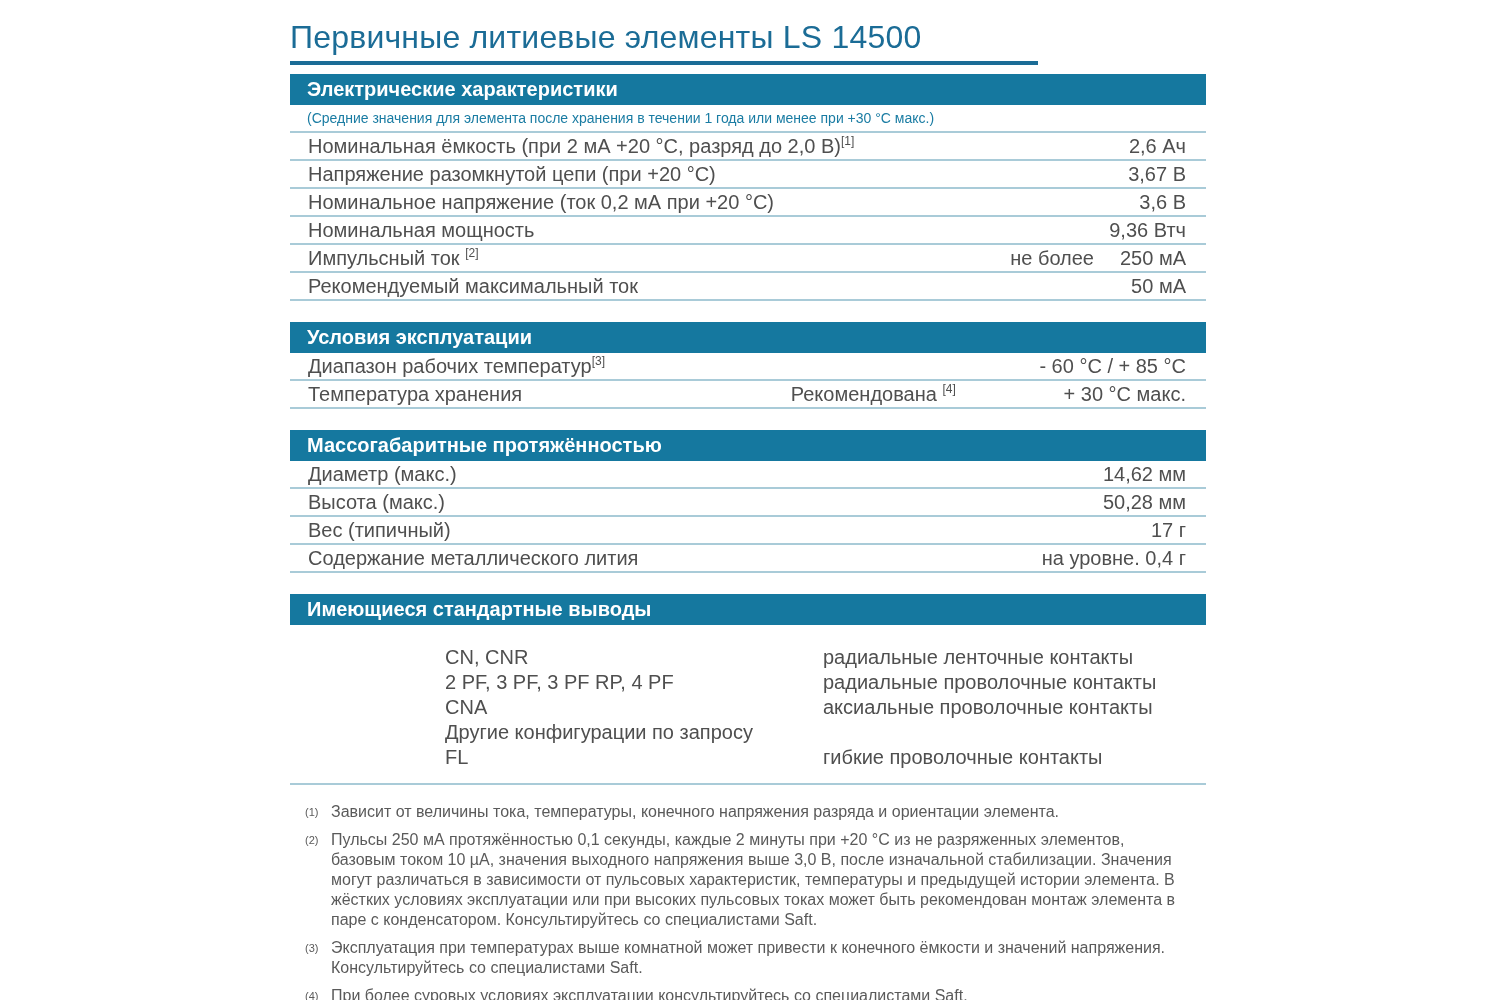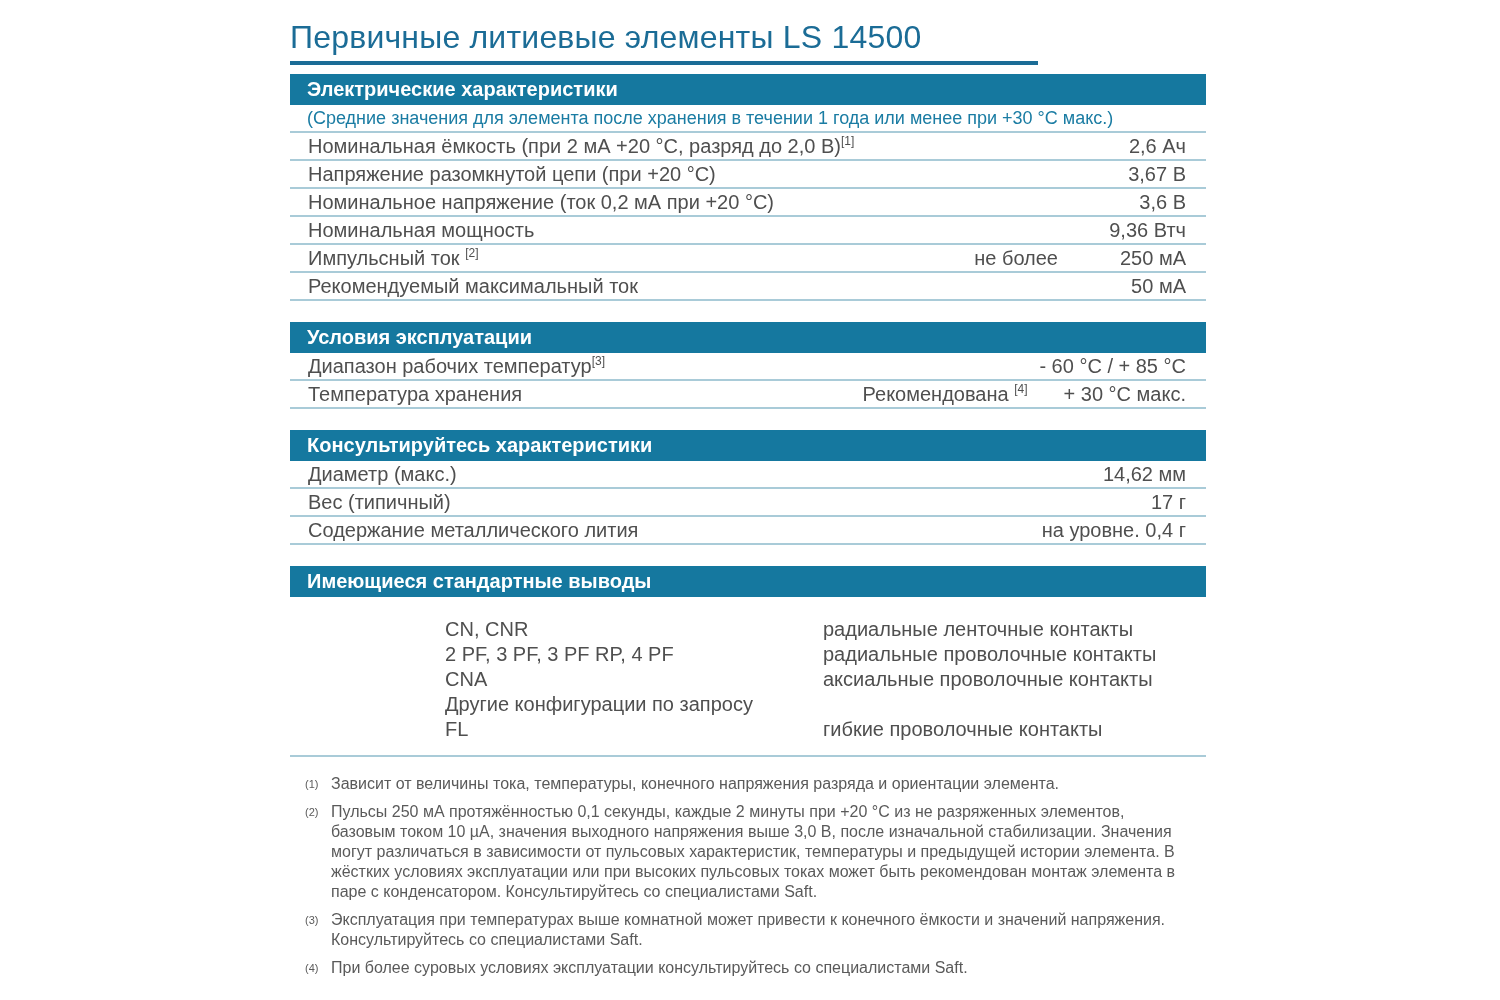--- a/index.html
+++ b/index.html
@@ -15,35 +15,35 @@
   }
   .title-rule{width:748px;height:4px;background:var(--title,#1b6c96);margin-top:3px;}
   .bar{
     margin-top:21px;height:31px;box-sizing:border-box;
     background:var(--accent-bar,#15789f);color:#ffffff;
     font-size:20px;font-weight:bold;line-height:31px;padding-left:17px;
     white-space:nowrap;
   }
   .bar.first{margin-top:9px;}
   .note{
-    font-size:18px;line-height:26px;height:26px;padding-left:17px;
+    font-size:14px;line-height:26px;height:26px;padding-left:17px;
     color:var(--note-text,#1a7ca3);
     border-bottom:2px solid var(--separator,#a9cbd8);
     white-space:nowrap;
   }
   .row{
     display:flex;align-items:center;height:26px;
     border-bottom:2px solid var(--separator,#a9cbd8);
-    padding:0 20px 0 18px;font-size:20px;white-space:nowrap;gap:36px;
+    padding:0 20px 0 18px;font-size:20px;white-space:nowrap;
   }
   .row .lbl{flex:1;}
   .row .mid{margin-right:26px;}
   .row .val{text-align:right;}
   .row.cond .lbl{flex:0 0 375px;}
-  .row.cond .mid{flex:1;margin-right:0;text-align:right;}
+  .row.cond .mid{flex:1;margin-right:0;text-align:center;}
   sup{font-size:12px;line-height:0;vertical-align:super;}
   .terms{padding:20px 0 0 155px;font-size:20px;}
   .term-row{display:flex;line-height:25px;white-space:nowrap;}
   .term-code{width:378px;}
   .term-desc{flex:1;}
   .terms-rule{margin-top:13px;border-bottom:2px solid var(--separator,#a9cbd8);width:916px;}
   .footnotes{margin-top:17px;padding-left:15px;}
   .fn{display:flex;margin-bottom:8px;max-width:872px;color:var(--footnote-text,#5a5a5a);}
   .fn-marker{flex:0 0 26px;font-size:11px;padding-top:4px;}
   .fn-text{flex:1;font-size:16px;line-height:20px;}
@@ -91,25 +91,29 @@
     <span class="lbl"><span>Диапазон рабочих температур</span><sup>[3]</sup></span>
     <span class="mid"><span></span><sup></sup></span>
     <span class="val">- 60 °C / + 85 °C</span>
   </div>
   <div class="row cond">
     <span class="lbl"><span>Температура хранения</span><sup></sup></span>
     <span class="mid"><span>Рекомендована </span><sup>[4]</sup></span>
     <span class="val">+ 30 °C макс.</span>
   </div>
 
-  <div class="bar">Консультируйтесь характеристики</div>
+  <div class="bar">Массогабаритные протяжённостью</div>
 
   <div class="row">
     <span class="lbl">Диаметр (макс.)</span>
     <span class="val">14,62 мм</span>
+  </div>
+  <div class="row">
+    <span class="lbl">Высота (макс.)</span>
+    <span class="val">50,28 мм</span>
   </div>
   <div class="row">
     <span class="lbl">Вес (типичный)</span>
     <span class="val">17 г</span>
   </div>
   <div class="row">
     <span class="lbl">Содержание металлического лития</span>
     <span class="val">на уровне. 0,4 г</span>
   </div>
 

